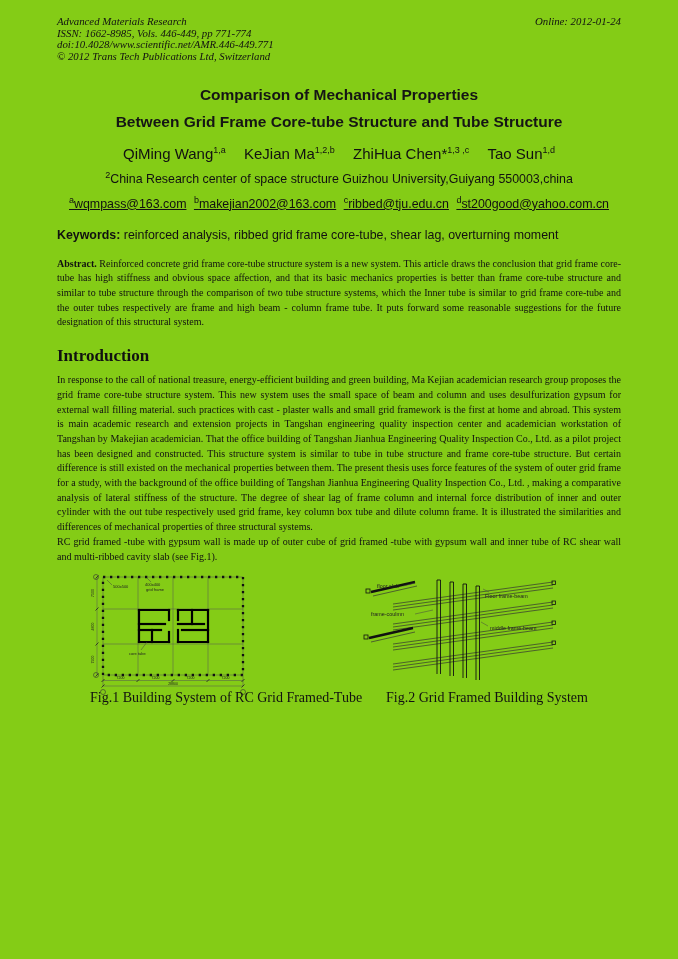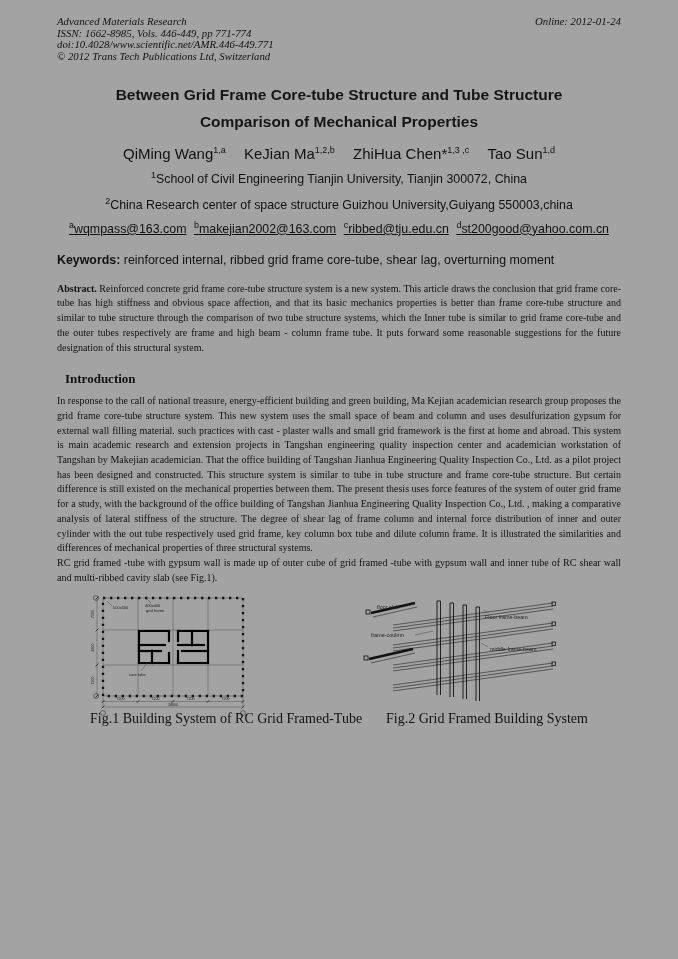--- a/index.html
+++ b/index.html
@@ -1,16 +1,16 @@
 <!DOCTYPE html>
 <html><head>
 <meta charset="utf-8">
 <style>
   html,body{margin:0;padding:0;background:#fff;}
-  .page{width:678px;height:959px;background:#a3a3a3;color:#111;position:relative;overflow:hidden;
+  .page{width:678px;height:959px;background:#84cc16;color:#111;position:relative;overflow:hidden;
         font-family:"Liberation Serif",serif;}
   .content{padding:16px 57px 0 57px;}
 
   
   .hdr{display:flex;justify-content:space-between;align-items:flex-start;
        font-style:italic;font-size:10.8px;line-height:11.6px;font-family:"Liberation Serif",serif;}
   .hdr-left div{white-space:nowrap;}
   .hdr-right{white-space:nowrap;}
 
   
@@ -22,21 +22,21 @@
   .affil{margin-top:6px;text-align:center;font-family:"Liberation Sans",sans-serif;font-size:12.4px;line-height:15px;}
   .emails{margin-top:7px;text-align:center;font-family:"Liberation Sans",sans-serif;font-size:12.4px;}
   .email-item{margin:0 2px;white-space:nowrap;text-decoration:underline;}
 
   
   .keywords{margin-top:17px;font-family:"Liberation Sans",sans-serif;font-size:12.4px;}
   .keywords .lead{font-weight:bold;}
   .para{margin:0;font-size:10px;line-height:14.7px;text-align:justify;}
   .para .lead{font-weight:bold;}
   .abstract{margin-top:15px;}
-  .sec-h{margin:16px 0 7px 8px;font-size:13px;font-weight:bold;}
+  .sec-h{margin:16px 0 7px 0;font-size:17px;font-weight:bold;}
 
   
   .figures{position:relative;height:150px;margin-top:8px;}
   .fig-svg{position:absolute;top:0;}
   .caption{position:absolute;top:118px;width:230px;text-align:center;font-size:14px;white-space:nowrap;}
   svg line,svg rect.frame,svg circle,svg path{stroke:#222;}
   .thin{stroke:#555;stroke-width:0.5;fill:none;}
   .dots{stroke:#111;stroke-width:2.3;fill:none;stroke-dasharray:2.3 4.7;}
   .wall{stroke:#000;stroke-width:2.2;fill:none;stroke-linecap:square;}
   .dim{stroke:#555;stroke-width:0.5;}
@@ -61,44 +61,43 @@
     <div class="hdr-left">
       <div>Advanced Materials Research</div>
       <div>ISSN: 1662-8985, Vols. 446-449, pp 771-774</div>
       <div>doi:10.4028/www.scientific.net/AMR.446-449.771</div>
       <div>© 2012 Trans Tech Publications Ltd, Switzerland</div>
     </div>
     <div class="hdr-right">Online: 2012-01-24</div>
   </div>
 
   <div class="title">
+    <div>Comparison of Mechanical Properties</div>
     <div>Between Grid Frame Core-tube Structure and Tube Structure</div>
-    <div>Comparison of Mechanical Properties</div>
   </div>
 
   <div class="authors">
     <span class="author"><span>QiMing Wang</span><sup>1,a</sup></span>
     <span class="author"><span>KeJian Ma</span><sup>1,2,b</sup></span>
     <span class="author"><span>ZhiHua Chen*</span><sup>1,3 ,c</sup></span>
     <span class="author"><span>Tao Sun</span><sup>1,d</sup></span>
   </div>
 
-  <div class="affil"><sup>1</sup><span>School of Civil Engineering Tianjin University, Tianjin 300072, China</span></div>
   <div class="affil"><sup>2</sup><span>China Research center of space structure Guizhou University,Guiyang 550003,china</span></div>
 
   <div class="emails">
     <span class="email-item"><sup>a</sup><span>wqmpass@163.com</span></span>
     <span class="email-item"><sup>b</sup><span>makejian2002@163.com</span></span>
     <span class="email-item"><sup>c</sup><span>ribbed@tju.edu.cn</span></span>
     <span class="email-item"><sup>d</sup><span>st200good@yahoo.com.cn</span></span>
   </div>
 
   <div class="keywords">
     <span class="lead">Keywords:</span>
-    <span>reinforced internal, ribbed grid frame core-tube, shear lag, overturning moment</span>
+    <span>reinforced analysis, ribbed grid frame core-tube, shear lag, overturning moment</span>
   </div>
 
   <p class="para abstract">
     <span class="lead">Abstract.</span>
     <span>Reinforced concrete grid frame core-tube structure system is a new system. This article draws the conclusion that grid frame core-tube has high stiffness and obvious space affection, and that its basic mechanics properties is better than frame core-tube structure and similar to tube structure through the comparison of two tube structure systems, which the Inner tube is similar to grid frame core-tube and the outer tubes respectively are frame and high beam - column frame tube. It puts forward some reasonable suggestions for the future designation of this structural system.</span>
   </p>
 
   <div class="sec-h">Introduction</div>
   <p class="para">In response to the call of national treasure, energy-efficient building and green building, Ma Kejian academician research group proposes the grid frame core-tube structure system. This new system uses the small space of beam and column and uses desulfurization gypsum for external wall filling material. such practices with cast - plaster walls and small grid framework is the first at home and abroad. This system is main academic research and extension projects in Tangshan engineering quality inspection center and academician workstation of Tangshan by Makejian academician. That the office building of Tangshan Jianhua Engineering Quality Inspection Co., Ltd. as a pilot project has been designed and constructed. This structure system is similar to tube in tube structure and frame core-tube structure. But certain difference is still existed on the mechanical properties between them. The present thesis uses force features of the system of outer grid frame for a study, with the background of the office building of Tangshan Jianhua Engineering Quality Inspection Co., Ltd. , making a comparative analysis of lateral stiffness of the structure. The degree of shear lag of frame column and internal force distribution of inner and outer cylinder with the out tube respectively used grid frame, key column box tube and dilute column frame. It is illustrated the similarities and differences of mechanical properties of three structural systems.</p>
 

